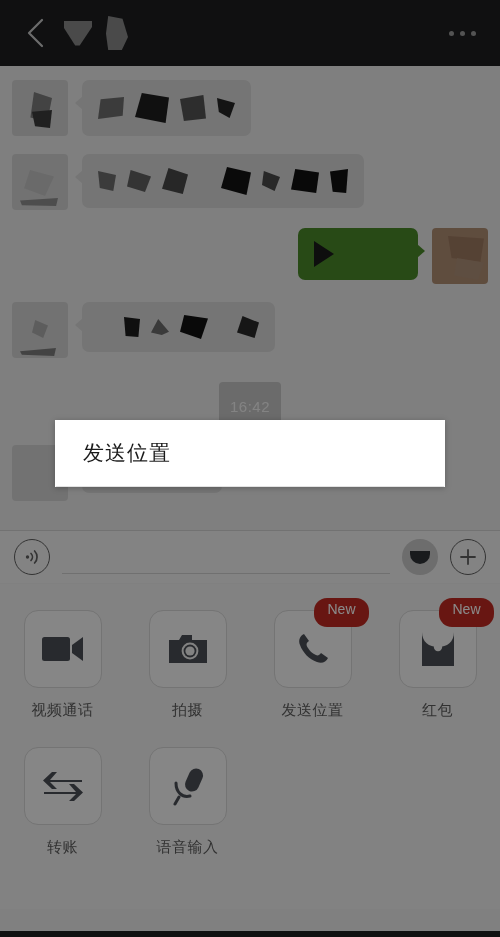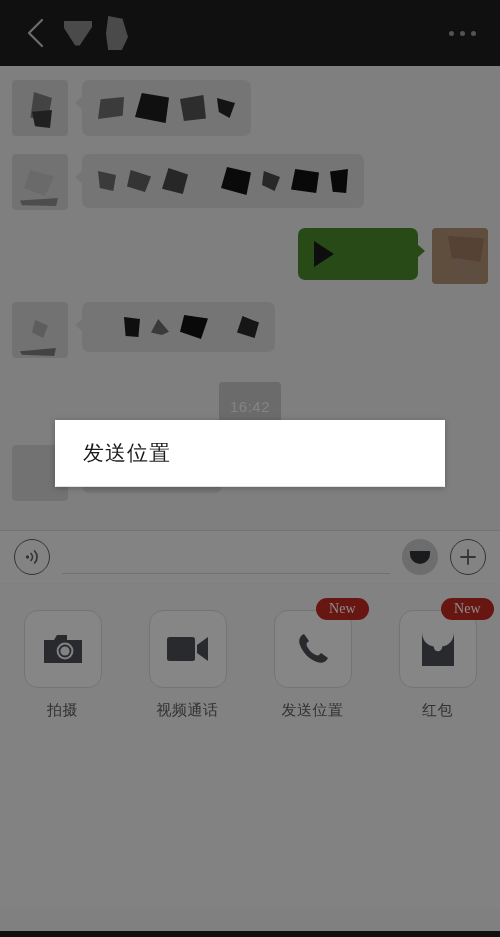--- a/index.html
+++ b/index.html
@@ -178,25 +178,24 @@
     font-size: 15px;
     color: #5c5c5c;
     letter-spacing: .5px;
   }
   .badge-new {
     position: absolute;
     top: -13px; right: -18px;
     background: #c02a22;
     color: #fff;
     font-size: 14px;
-    padding: 3px 13px 3px 13px;
+    padding: 3px 13px 10px 13px;
     border-radius: 13px;
     line-height: 1.15;
     z-index: 2;
-    font-family: Liberation Serif, serif;
   }
   .icon-svg { display: block; }
 
   
   .bottom-strip {
     position: absolute; left: 0; bottom: 0;
     width: 500px; height: 6px;
     background: #1e1e1e;
   }
 
@@ -336,38 +335,38 @@
       </svg>
     </div>
   </div>
 
   <div class="tool-panel">
     <div class="tool-grid">
 
 
       <div class="tool-cell">
         <div class="tool-tile">
+          <svg class="icon-svg" width="44" height="30" viewBox="0 0 44 30">
+            <rect x="1" y="3" width="28" height="24" rx="2.5" fill="#4b4f56"></rect>
+            <path d="M31 11 L42 3 V27 L31 19 Z" fill="#4b4f56"></path>
+          </svg>
+        </div>
+        <div class="tool-label">视频通话</div>
+      </div>
+
+      <div class="tool-cell">
+        <div class="tool-tile">
           <svg class="icon-svg" width="42" height="34" viewBox="0 0 42 34">
             <path d="M2 8 h10 l3 -5 h10 v5 h15 v23 h-38 z" fill="#4b4f56"></path>
             <circle cx="23" cy="19" r="8.4" fill="#f0f0f0"></circle>
             <circle cx="23" cy="19" r="6.4" fill="#4b4f56"></circle>
             <circle cx="23" cy="19" r="4.6" fill="#f0f0f0"></circle>
           </svg>
         </div>
         <div class="tool-label">拍摄</div>
-      </div>
-
-      <div class="tool-cell">
-        <div class="tool-tile">
-          <svg class="icon-svg" width="44" height="30" viewBox="0 0 44 30">
-            <rect x="1" y="3" width="28" height="24" rx="2.5" fill="#4b4f56"></rect>
-            <path d="M31 11 L42 3 V27 L31 19 Z" fill="#4b4f56"></path>
-          </svg>
-        </div>
-        <div class="tool-label">视频通话</div>
       </div>
 
       <div class="tool-cell">
         <div class="tool-tile">
           <span class="badge-new">New</span>
           <svg class="icon-svg" width="36" height="36" viewBox="0 0 36 36">
             <path d="M9 3 C5 5 3 9 5 14 C8 22 14 28 22 31 C27 33 31 31 33 27 L26 22 C24 25 22 25 19 23 C16 21 15 20 13 17 C11 14 11 12 14 10 Z" fill="#4b4f56"></path>
           </svg>
         </div>
         <div class="tool-label">发送位置</div>
@@ -380,21 +379,40 @@
           <svg class="icon-svg" width="36" height="38" viewBox="0 0 36 38">
             <path d="M2 2 h32 v34 h-32 z" fill="#4b4f56"></path>
             <path d="M2 2 h32 v6 C34 16 26 19 18 19 C10 19 2 16 2 8 Z" fill="#4b4f56"></path>
             <path d="M2 2 C2 12 9 17 18 17 C27 17 34 12 34 2" fill="#f7f7f7"></path>
             <circle cx="18" cy="17" r="4.2" fill="#f7f7f7"></circle>
           </svg>
         </div>
         <div class="tool-label">红包</div>
       </div>
 
-
+      <div class="tool-cell">
+        <div class="tool-tile">
+          <svg class="icon-svg" width="42" height="34" viewBox="0 0 42 34">
+            <path d="M40 11 H8 L15 3 L10 3 L1 11.5 L10 20 L15 20 L8 13 H40 Z" fill="#4b4f56"></path>
+            <path d="M2 23 H34 L27 15 L32 15 L41 23.5 L32 32 L27 32 L34 25 H2 Z" fill="#4b4f56"></path>
+          </svg>
+        </div>
+        <div class="tool-label">转账</div>
+      </div>
+
+      <div class="tool-cell">
+        <div class="tool-tile">
+          <svg class="icon-svg" width="38" height="40" viewBox="0 0 38 40">
+            <rect x="18" y="2" width="14" height="24" rx="7" fill="#4b4f56" transform="rotate(24 25 14)"></rect>
+            <path d="M7 17 C7 26 13 32 21 30" stroke="#4b4f56" stroke-width="3" fill="none" stroke-linecap="round"></path>
+            <path d="M10 31 L6 38" stroke="#4b4f56" stroke-width="3" stroke-linecap="round"></path>
+          </svg>
+        </div>
+        <div class="tool-label">语音输入</div>
+      </div>
 
     </div>
   </div>
 
   <div class="bottom-strip"></div>
 
   <div class="dim-overlay"></div>
 
   <div class="action-sheet">
     <div class="sheet-item">发送位置</div>

